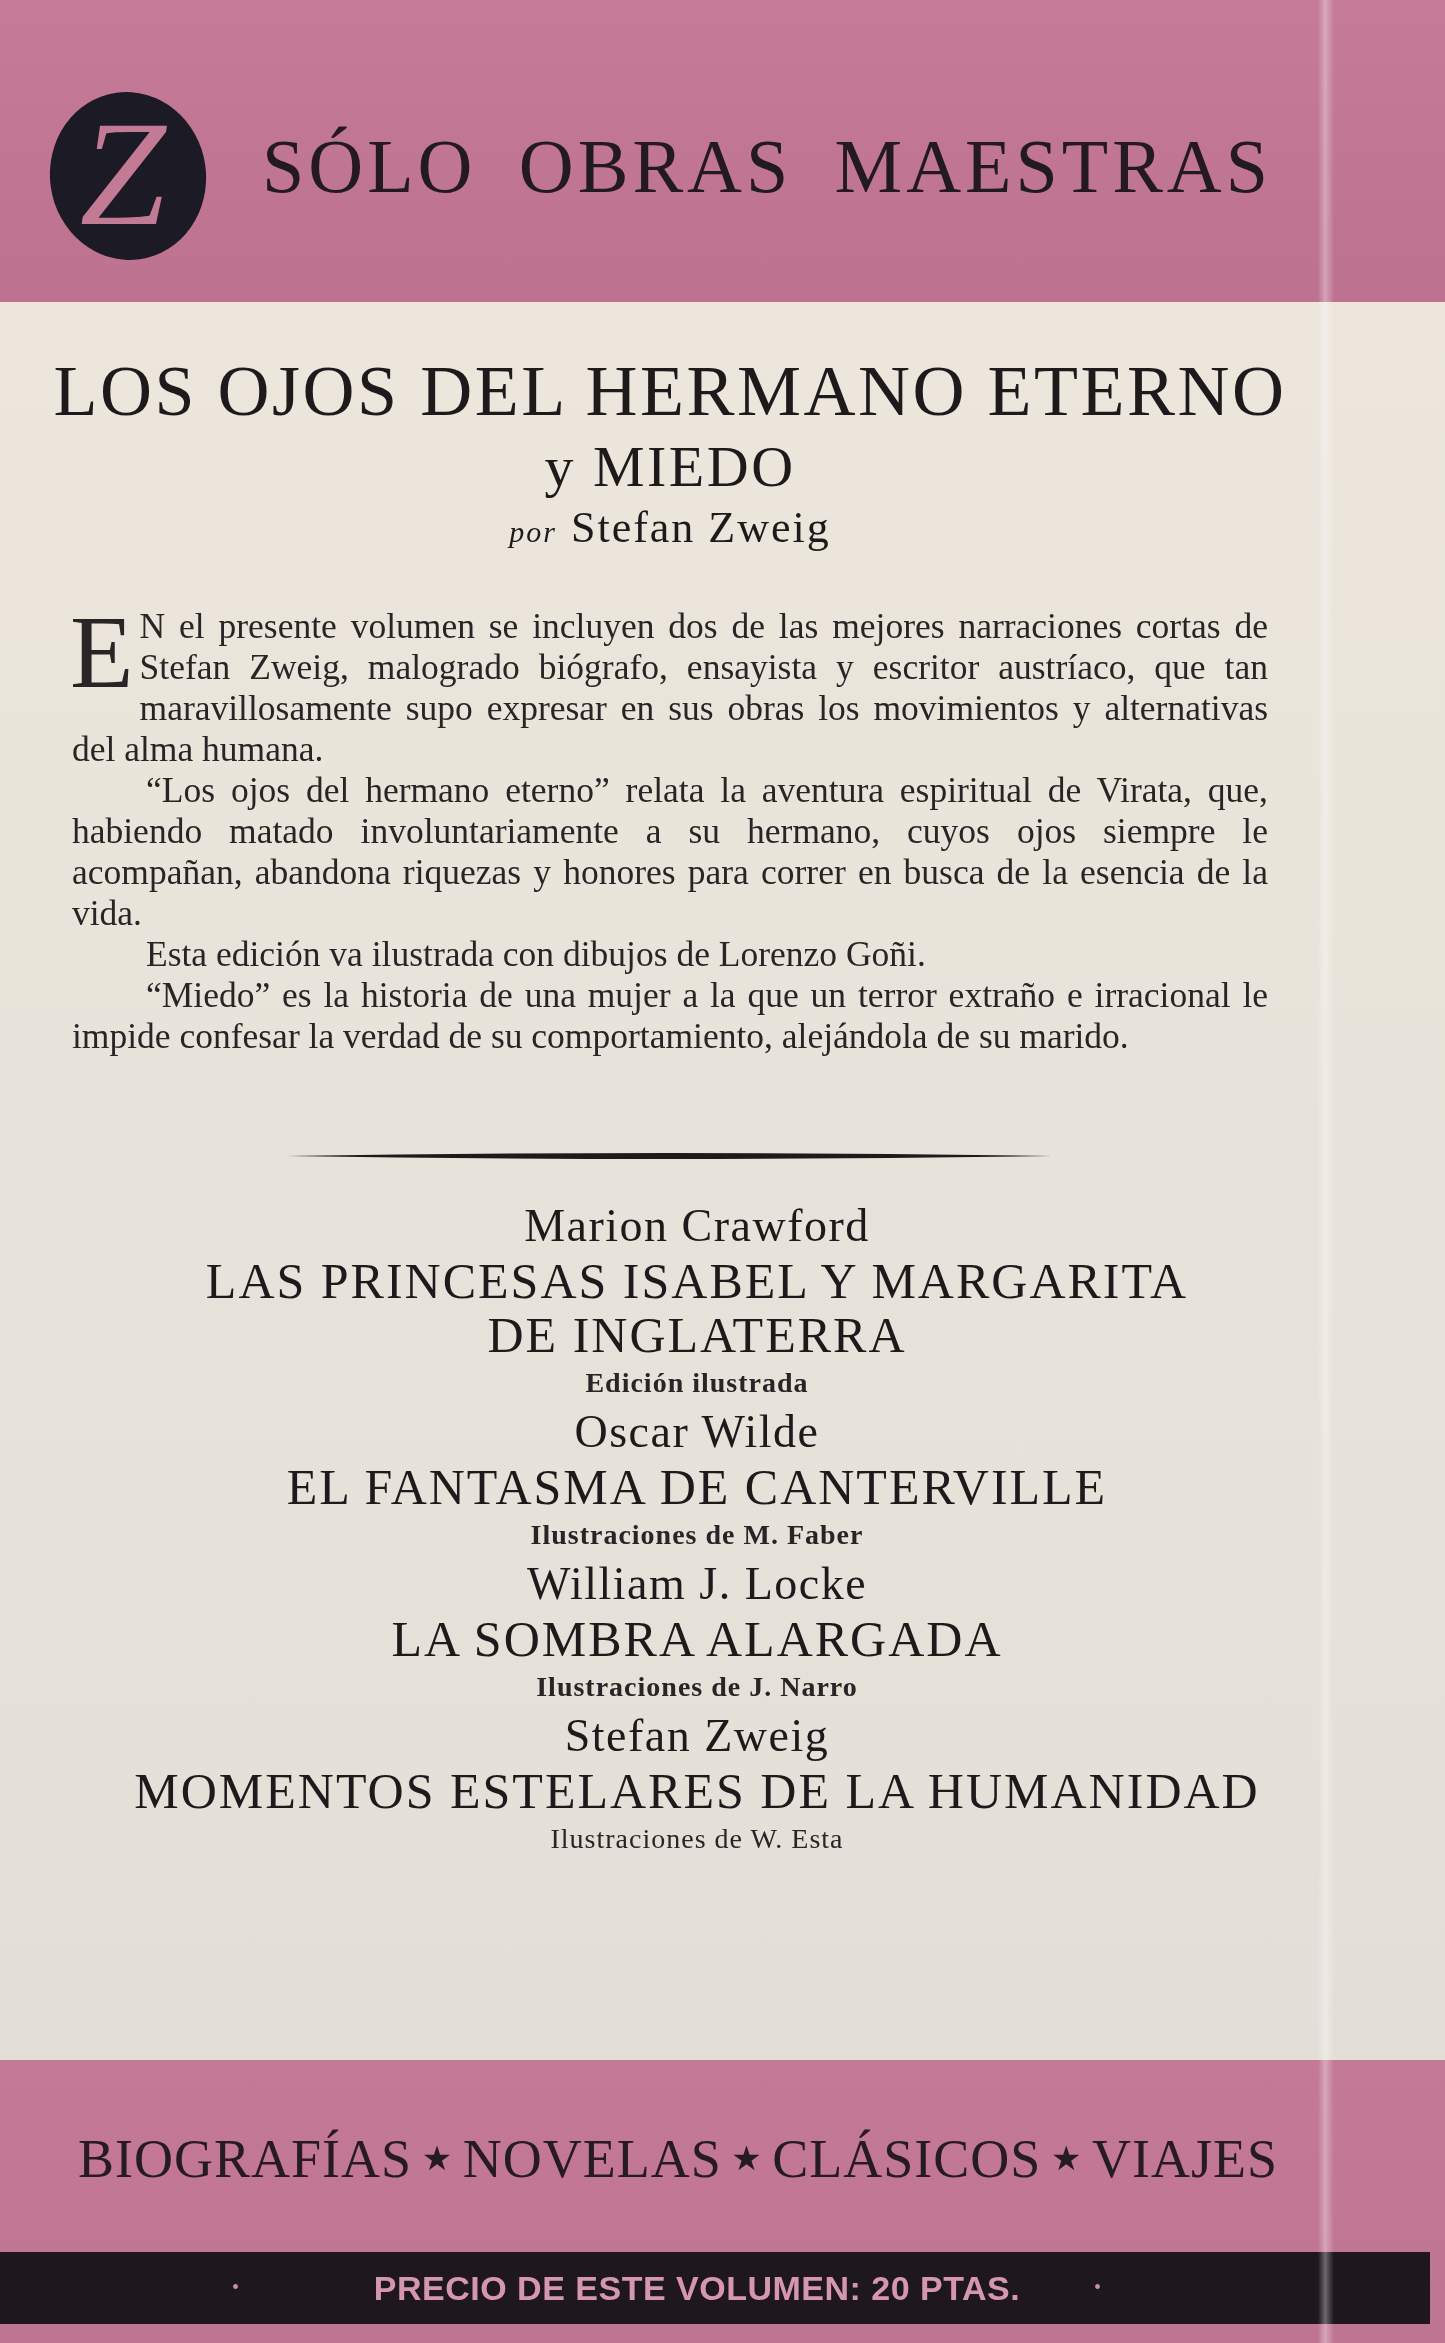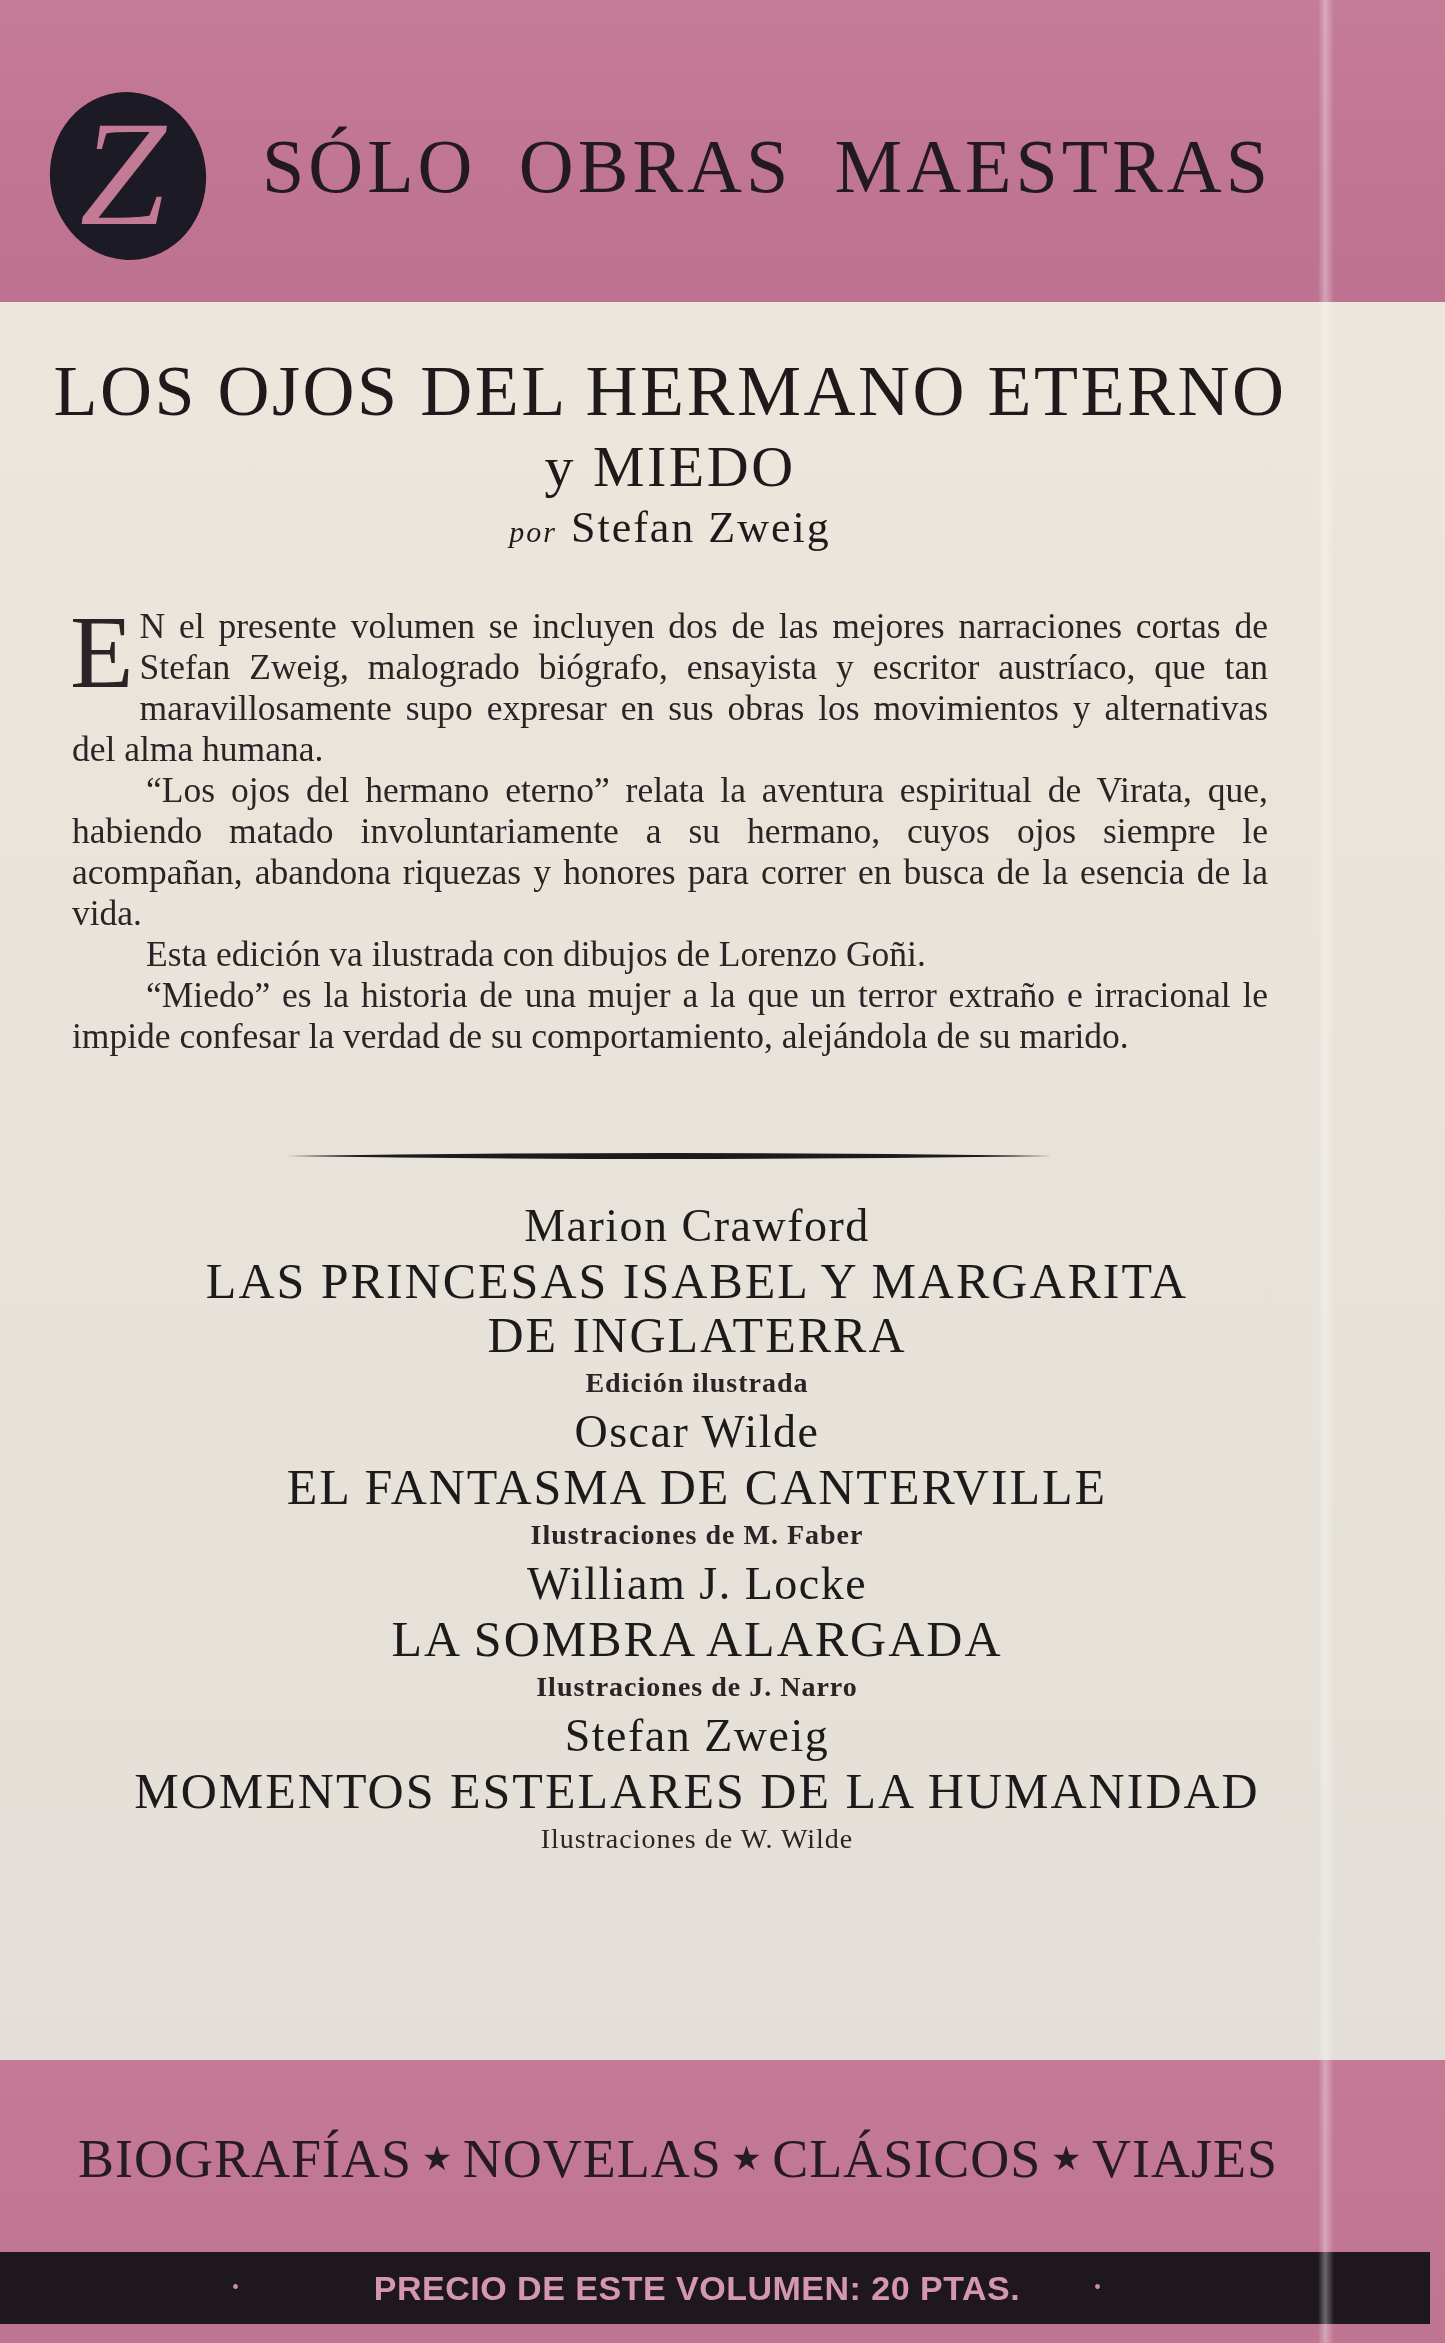--- a/index.html
+++ b/index.html
@@ -149,21 +149,21 @@
     <div class="cat-note">Ilustraciones de M. Faber</div>
   </div>
   <div class="cat-item">
     <div class="cat-author">William J. Locke</div>
     <div class="cat-title">LA SOMBRA ALARGADA</div>
     <div class="cat-note">Ilustraciones de J. Narro</div>
   </div>
   <div class="cat-item">
     <div class="cat-author">Stefan Zweig</div>
     <div class="cat-title">MOMENTOS ESTELARES DE LA HUMANIDAD</div>
-    <div class="cat-note light">Ilustraciones de W. Wilde</div>
+    <div class="cat-note light">Ilustraciones de W. Esta</div>
   </div>
 </div>
 
 <div class="band-bottom"></div>
 <div class="genres">
   <span>BIOGRAFÍAS</span>
   <span class="star">★</span>
   <span>NOVELAS</span>
   <span class="star">★</span>
   <span>CLÁSICOS</span>

